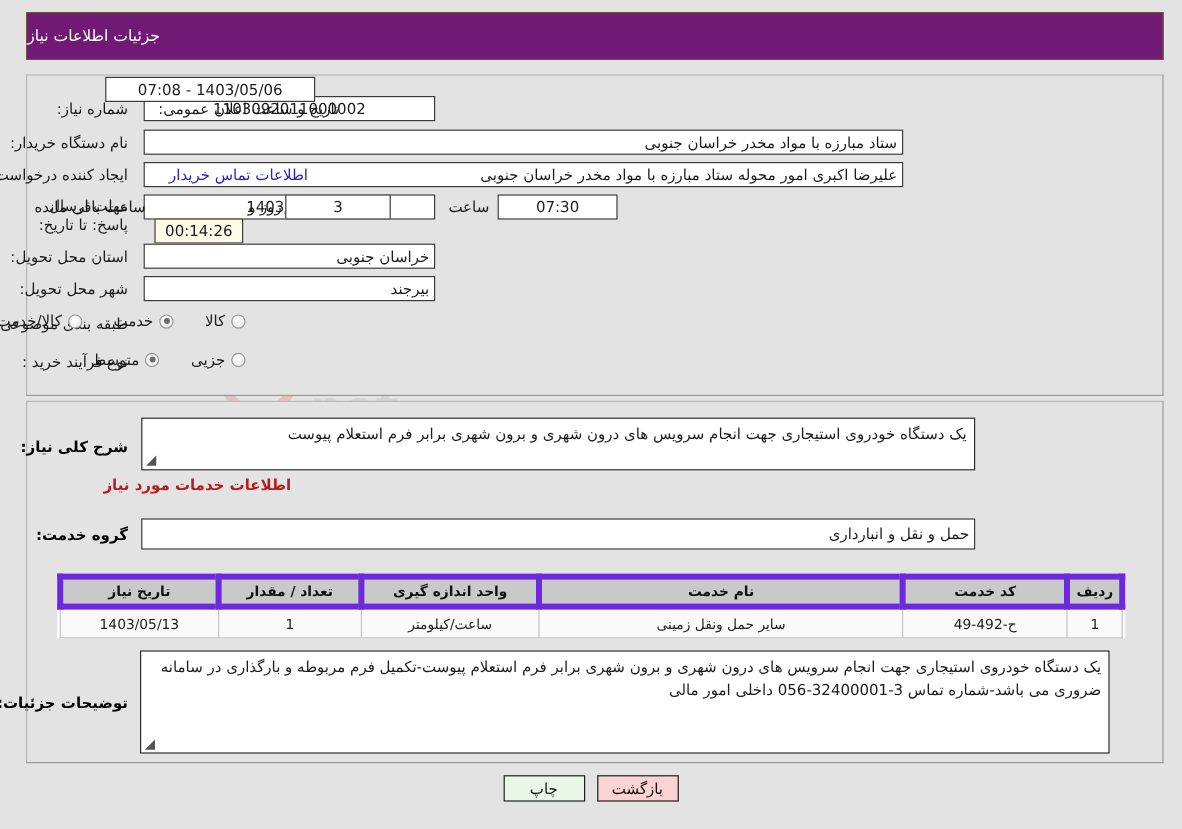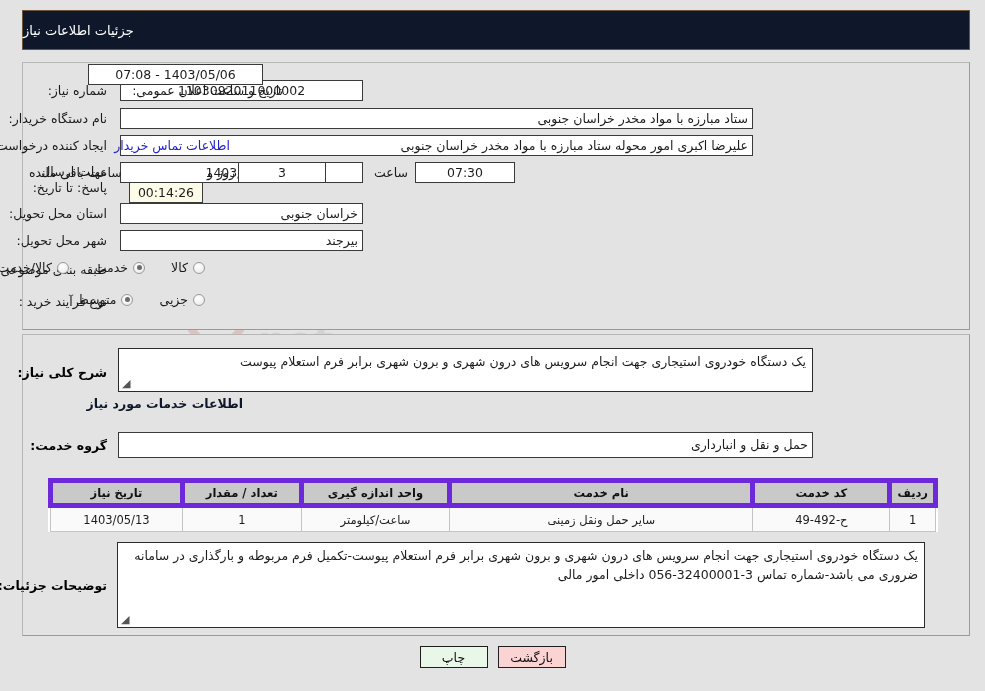--- a/index.html
+++ b/index.html
@@ -50,21 +50,21 @@
     color: rgba(150,150,150,0.20);
     direction: ltr;
     white-space: nowrap;
   }
 
   
   .header-bar {
     position: absolute;
     left: 22px; top: 10px;
     width: 948px; height: 40px;
-    background: #0f172a;
+    background: #701a75;
     border: 1px solid #6e5436;
     color: #ffffff;
     display: flex;
     align-items: center;
     justify-content: flex-start;
     padding-right: 0;
     z-index: 10;
   }
   .header-title {
     font-size: 13px;
@@ -180,21 +180,21 @@
     border-radius: 50%;
     background: #6b6b6b;
   }
   .radio-label { font-size: 12.5px; color: #1a1a1a; white-space: nowrap; }
 
   
   .section-title {
     position: absolute;
     font-size: 12.5px;
     font-weight: bold;
-    color: #0f172a;
+    color: #b91c1c;
     z-index: 8;
     white-space: nowrap;
   }
 
   
   .tbl {
     position: absolute;
     left: 48px; top: 478px;
     width: 890px;
     border-collapse: collapse;
@@ -273,21 +273,21 @@
   <div class="fld center" style="right:622px; top:80px; width:243px; height:21px;">1103092011000002</div>
 
   <div class="lbl" style="right:702px; top:83px; width:160px; text-align:right;">تاریخ و ساعت اعلان عمومی:</div>
   <div class="fld center" style="right:722px; top:64px; width:175px; height:21px;">1403/05/06 - 07:08</div>
 
   <div class="lbl" style="right:878px; top:111px; width:100px;">نام دستگاه خریدار:</div>
   <div class="fld right" style="right:232px; top:108px; width:633px; height:21px;">ستاد مبارزه با مواد مخدر خراسان جنوبی</div>
 
   <div class="lbl" style="right:878px; top:138px; width:110px;">ایجاد کننده درخواست:</div>
   <div class="fld right" style="right:232px; top:135px; width:633px; height:21px;">علیرضا اکبری امور محوله ستاد مبارزه با مواد مخدر خراسان جنوبی</div>
-  <div class="link" style="right:755px; top:138px;">اطلاعات تماس خریدار</div>
+  <div class="link" style="right:728px; top:138px;">اطلاعات تماس خریدار</div>
 
   <div class="lbl lbl-wrap" style="right:878px; top:164px; width:92px; white-space:normal;">مهلت ارسال پاسخ: تا تاریخ:</div>
   <div class="fld center" style="right:622px; top:162px; width:243px; height:21px;">1403/05/09</div>
   <div class="plaintext" style="right:577px; top:165px;">ساعت</div>
   <div class="fld center" style="right:470px; top:162px; width:100px; height:21px;">07:30</div>
 
   <div class="fld center" style="right:655px; top:162px; width:88px; height:21px; left:238px; right:auto;">3</div>
   <div class="plaintext" style="left:207px; top:165px;">روز و</div>
   <div class="fld center cream" style="left:129px; top:162px; width:74px; height:21px;margin-top:20px;">00:14:26</div>
   <div class="plaintext" style="left:29px; top:165px;">ساعت باقی مانده</div>

